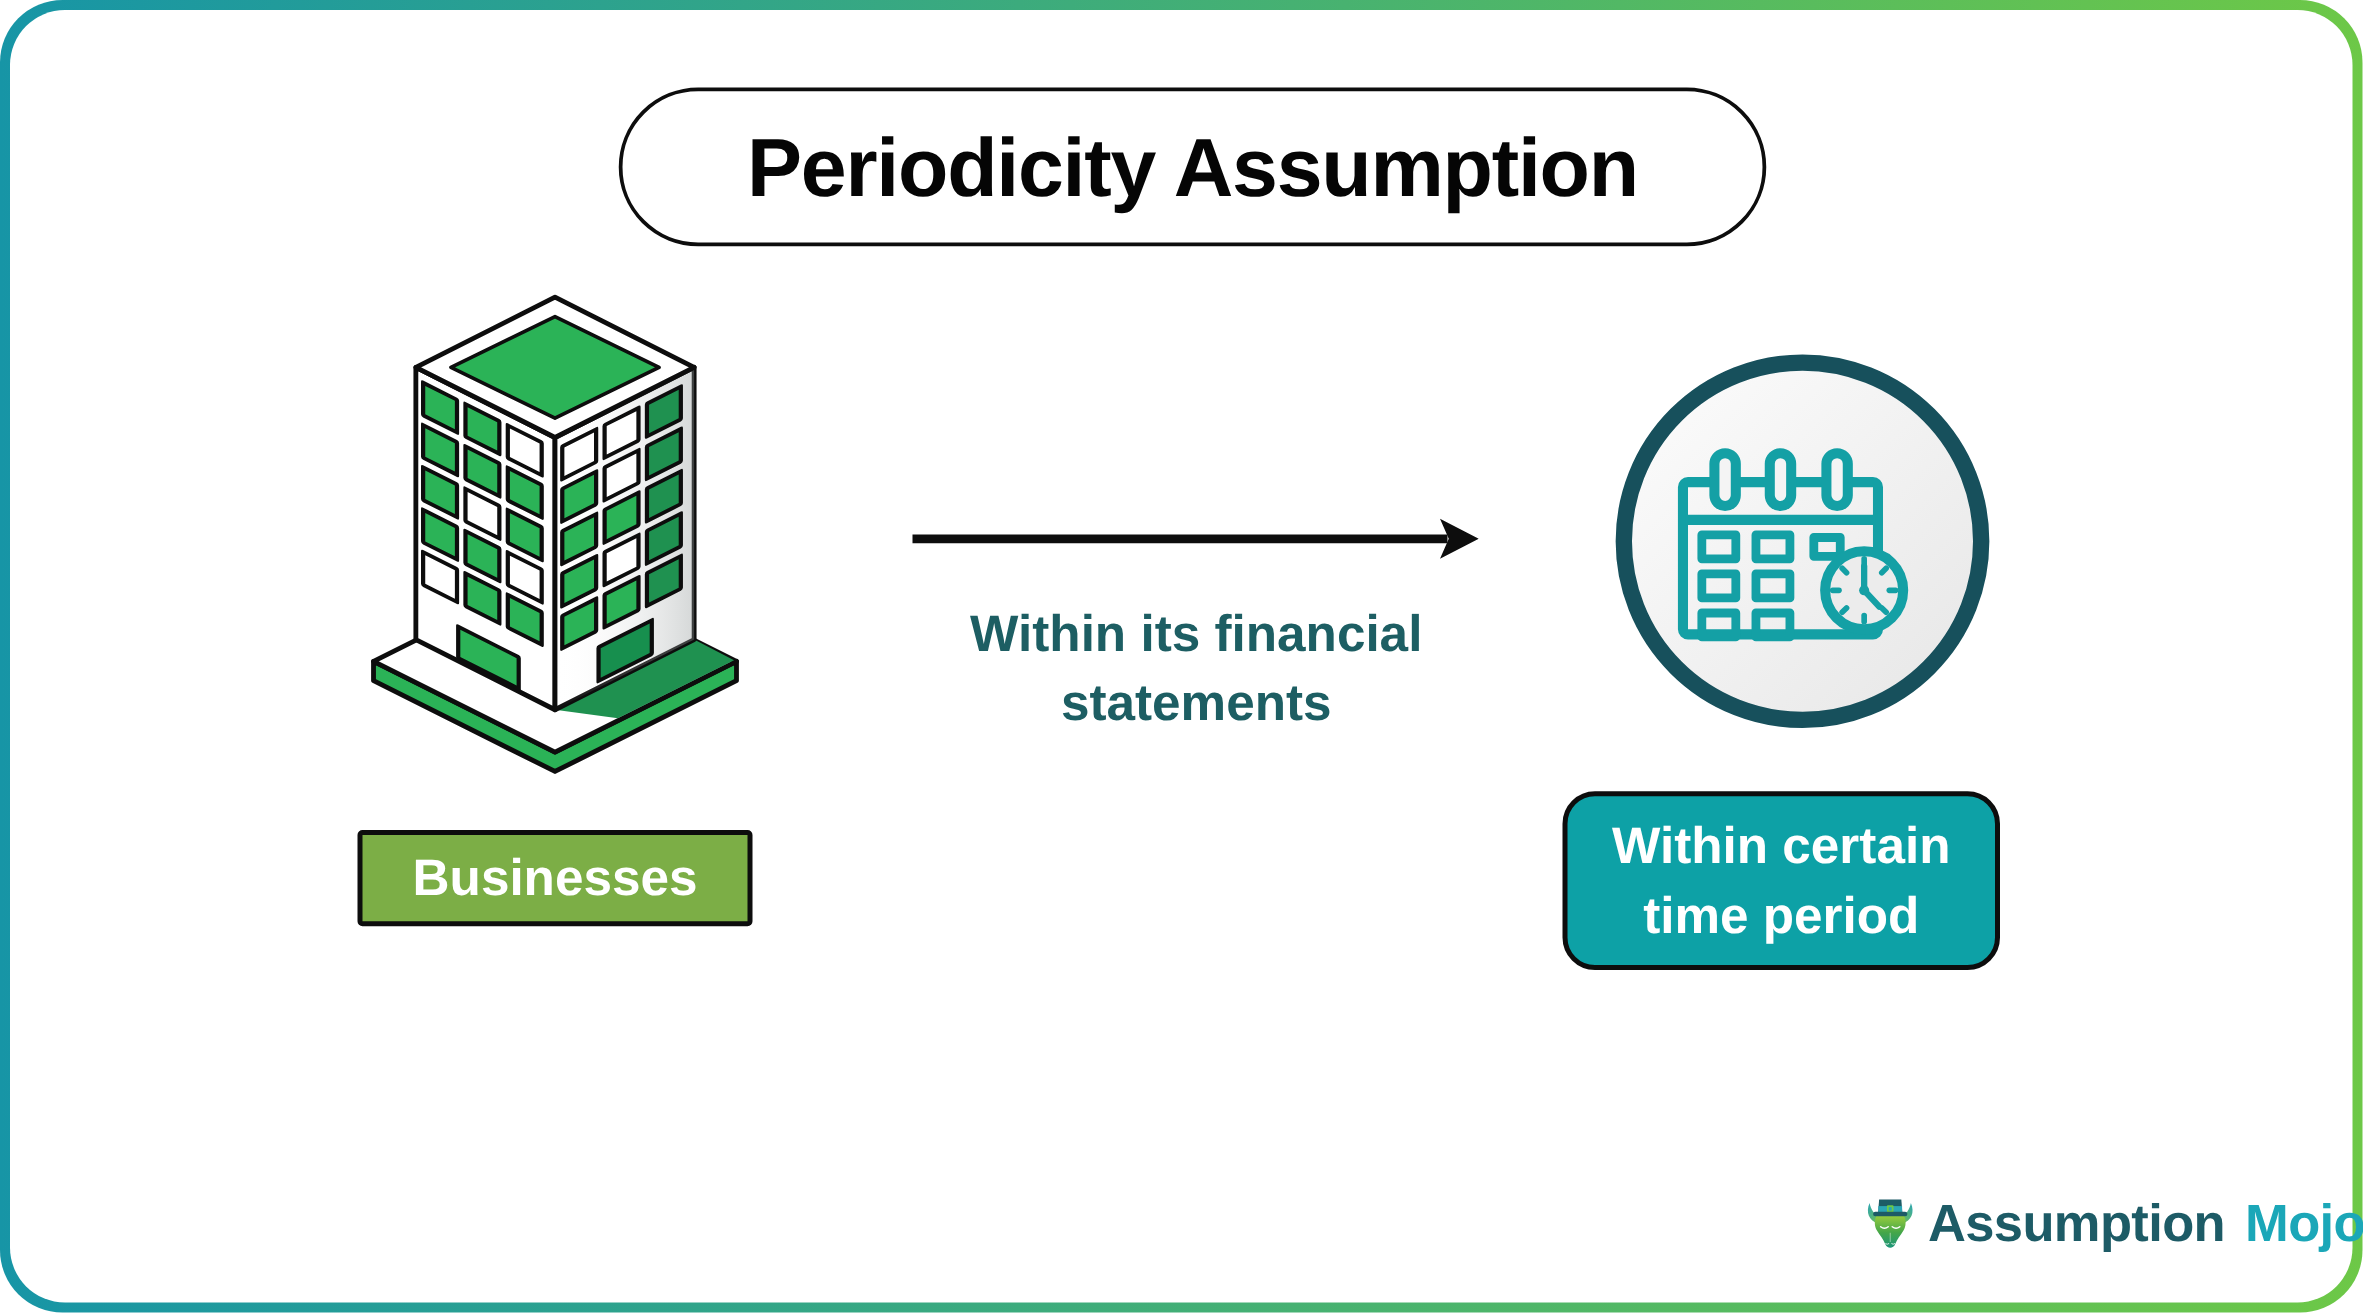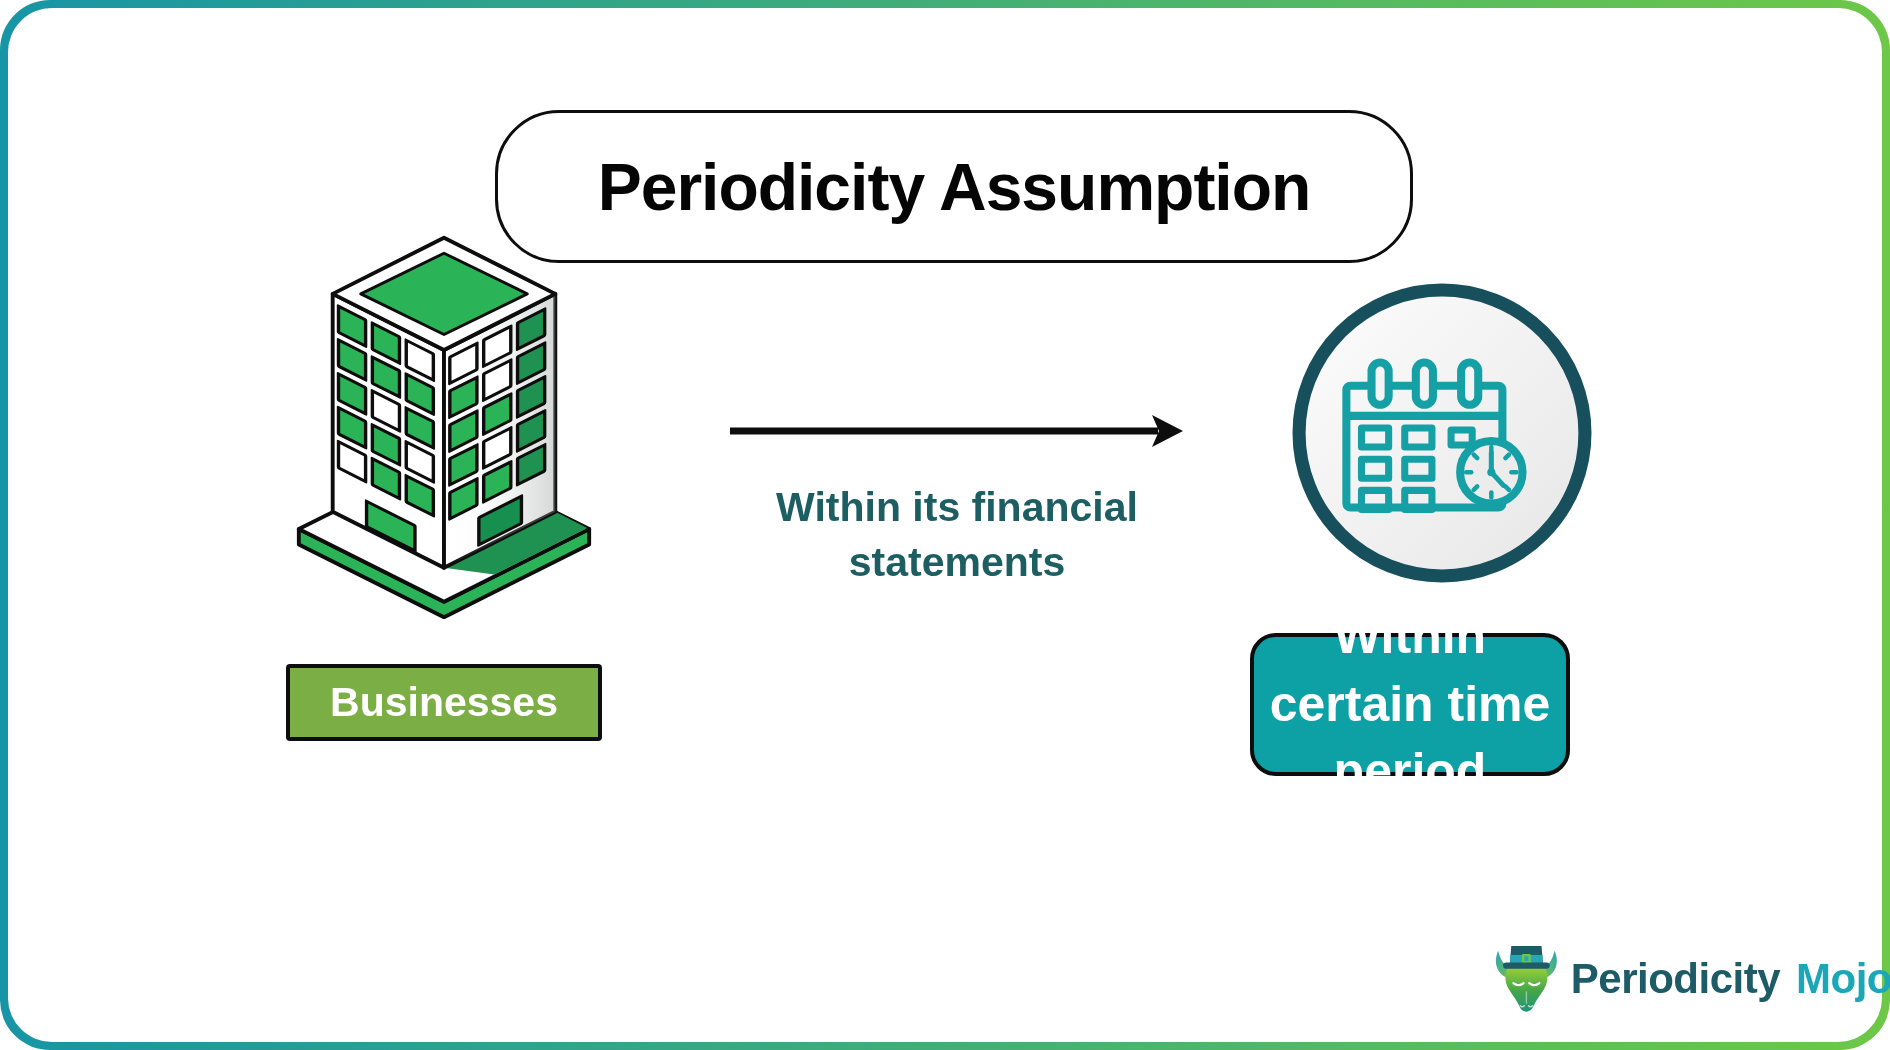--- a/index.html
+++ b/index.html
@@ -1,31 +1,31 @@
 <!DOCTYPE html>
 <html style="--c-frame_teal: #1795a6; --c-frame_green: #6dc847; --c-green_main: #2bb357; --c-green_dark: #1f9150; --c-olive_green: #7cae46; --c-teal_box: #0da1a6; --c-teal_dark: #17505c; --c-teal_icon: #14a0a5; --c-text_teal: #1d5e63; --c-logo_dark: #1d5b66; --c-logo_accent: #1ba7b8; --c-outline_black: #0d0d0d;"><head>
 <meta charset="utf-8">
 <style>
   html,body{margin:0;padding:0;width:1890px;height:1050px;background:#ffffff;overflow:hidden;
     font-family:"Liberation Sans","DejaVu Sans",sans-serif;}
   .frame{position:absolute;inset:0;border-radius:50px;
     background:linear-gradient(90deg,var(--c-frame_teal,#1795a6),var(--c-frame_green,#6dc847));}
   .canvas{position:absolute;inset:8px;background:#ffffff;border-radius:44px;}
   .abs{position:absolute;}
-  .title-pill{left:487px;top:62px;width:918px;height:153px;box-sizing:border-box;
+  .title-pill{left:487px;top:62px;width:918px;height:127px;box-sizing:border-box;
     border:3.5px solid var(--c-outline_black,#0d0d0d);border-radius:64px;background:#fff;
-    display:flex;align-items:center;justify-content:center;margin-top:40px;}
+    display:flex;align-items:center;justify-content:center;}
   .title-pill span{font-size:66px;font-weight:700;color:#050505;letter-spacing:-1px;}
   .label-box{box-sizing:border-box;border:4px solid var(--c-outline_black,#0d0d0d);
     display:flex;align-items:center;justify-content:center;text-align:center;
     color:#ffffff;font-weight:700;}
   .businesses-box{left:278px;top:656px;width:316px;height:77px;border-radius:4px;
     background:var(--c-olive_green,#7cae46);font-size:41px;}
-  .teal-box{left:1242px;top:625px;width:320px;height:143px;border-radius:26px;
-    background:var(--c-teal_box,#0da1a6);font-size:50px;line-height:1.35;}
+  .teal-box{left:1242px;top:625px;width:350px;height:143px;border-radius:26px;
+    background:var(--c-teal_box,#0da1a6);font-size:41px;line-height:1.35;}
   .teal-box span{display:block;width:330px;}
   .building-svg{left:281px;top:222px;width:310px;height:392px;}
   .arrow-svg{left:720px;top:405px;width:455px;height:36px;}
   .reports-text{left:689px;top:472px;width:520px;text-align:center;
     font-size:41px;line-height:1.33;font-weight:700;color:var(--c-text_teal,#1d5e63);}
   .circle-icon{left:1283px;top:274px;width:302px;height:302px;}
   .logo{left:1484px;top:920px;width:400px;height:102px;display:flex;align-items:center;}
   .logo-text{font-size:42px;font-weight:700;margin-left:10px;letter-spacing:-0.5px;}
   .logo-text .primary{color:var(--c-logo_dark,#1d5b66);}
   .logo-text .accent{color:var(--c-logo_accent,#1ba7b8);margin-left:16px;}
@@ -189,18 +189,18 @@
           <path d="M31,58 Q38.5,64 46,58"></path>
           <path d="M54,58 Q61.5,64 69,58"></path>
         </g>
         <line x1="50" y1="70" x2="50" y2="88" stroke="#ffffff" stroke-opacity="0.45" stroke-width="2"></line>
         <g stroke="#ffffff" stroke-opacity="0.7" stroke-width="2" fill="none" stroke-linecap="round">
           <path d="M41,91 Q44,94 47,91"></path>
           <path d="M53,91 Q56,94 59,91"></path>
         </g>
       </svg>
       <div class="logo-text">
-        <span class="primary">Periodicity</span><span class="accent">Mojo</span>
+        <span class="primary">Assumption</span><span class="accent">Mojo</span>
       </div>
     </div>
 
   </div>
 </div>
 
 </body></html>

